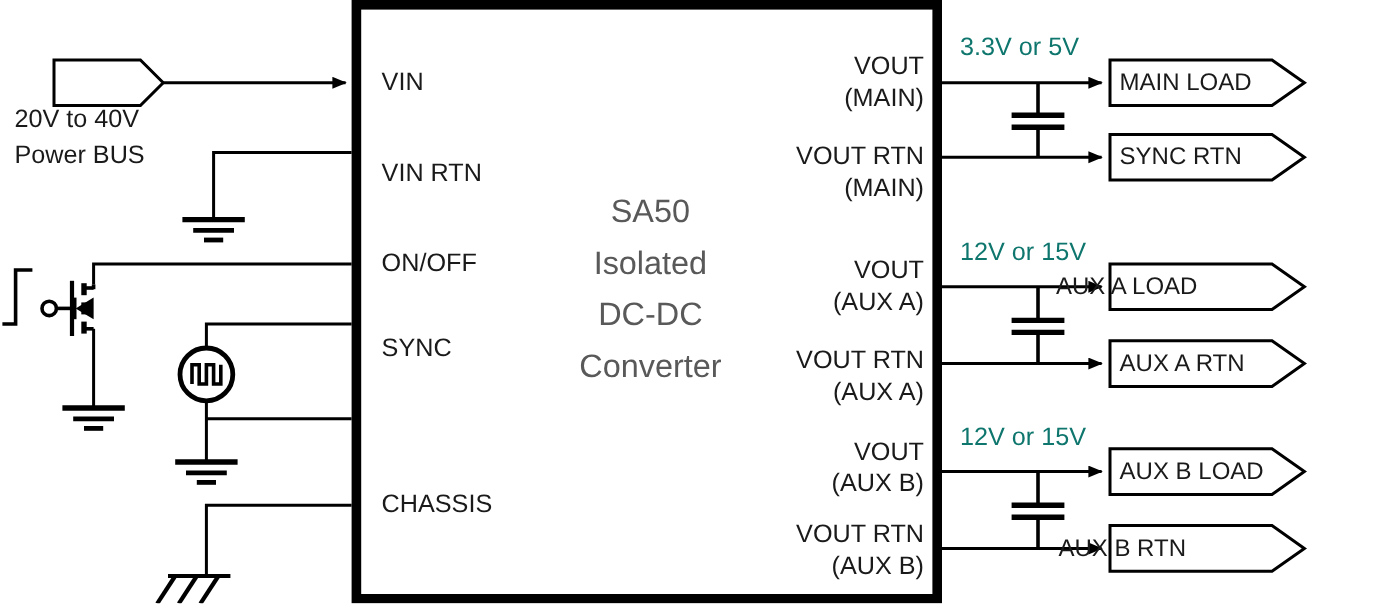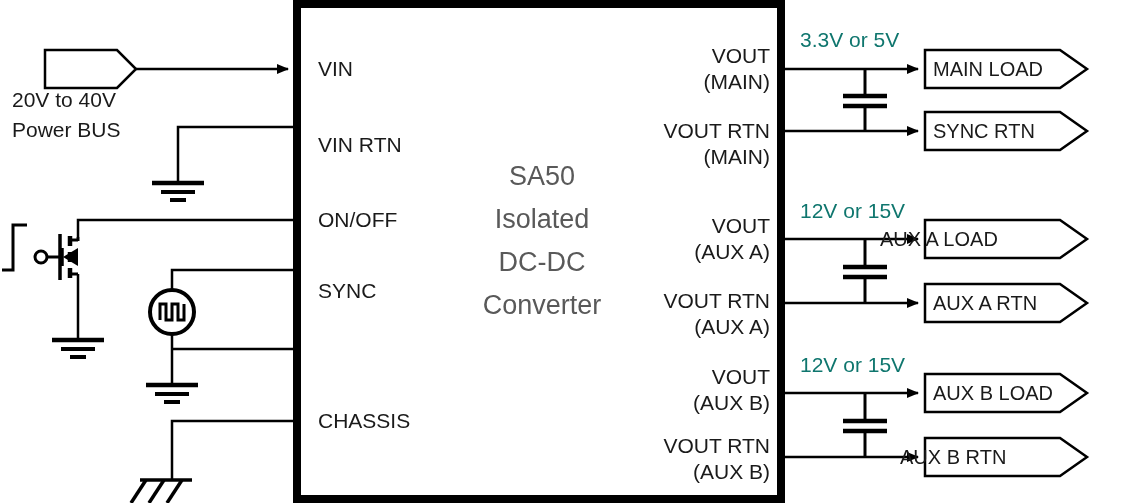--- a/index.html
+++ b/index.html
@@ -159,15 +159,15 @@
 
   <div class="volt" style="left:800px;top:28px;">3.3V or 5V</div>
   <div class="volt" style="left:800px;top:199px;">12V or 15V</div>
   <div class="volt" style="left:800px;top:353px;">12V or 15V</div>
 
   <div class="loadlbl" style="left:933px;top:58px;">MAIN LOAD</div>
   <div class="loadlbl" style="left:933px;top:120px;">SYNC RTN</div>
   <div class="loadlbl" style="left:880px;top:228px;">AUX A LOAD</div>
   <div class="loadlbl" style="left:933px;top:292px;">AUX A RTN</div>
   <div class="loadlbl" style="left:933px;top:382px;">AUX B LOAD</div>
-  <div class="loadlbl" style="left:900px;top:446px;">AUX B RTN</div>
+  <div class="loadlbl" style="left:882px;top:446px;">AUX B RTN</div>
 
 </div>
 
 </body></html>

